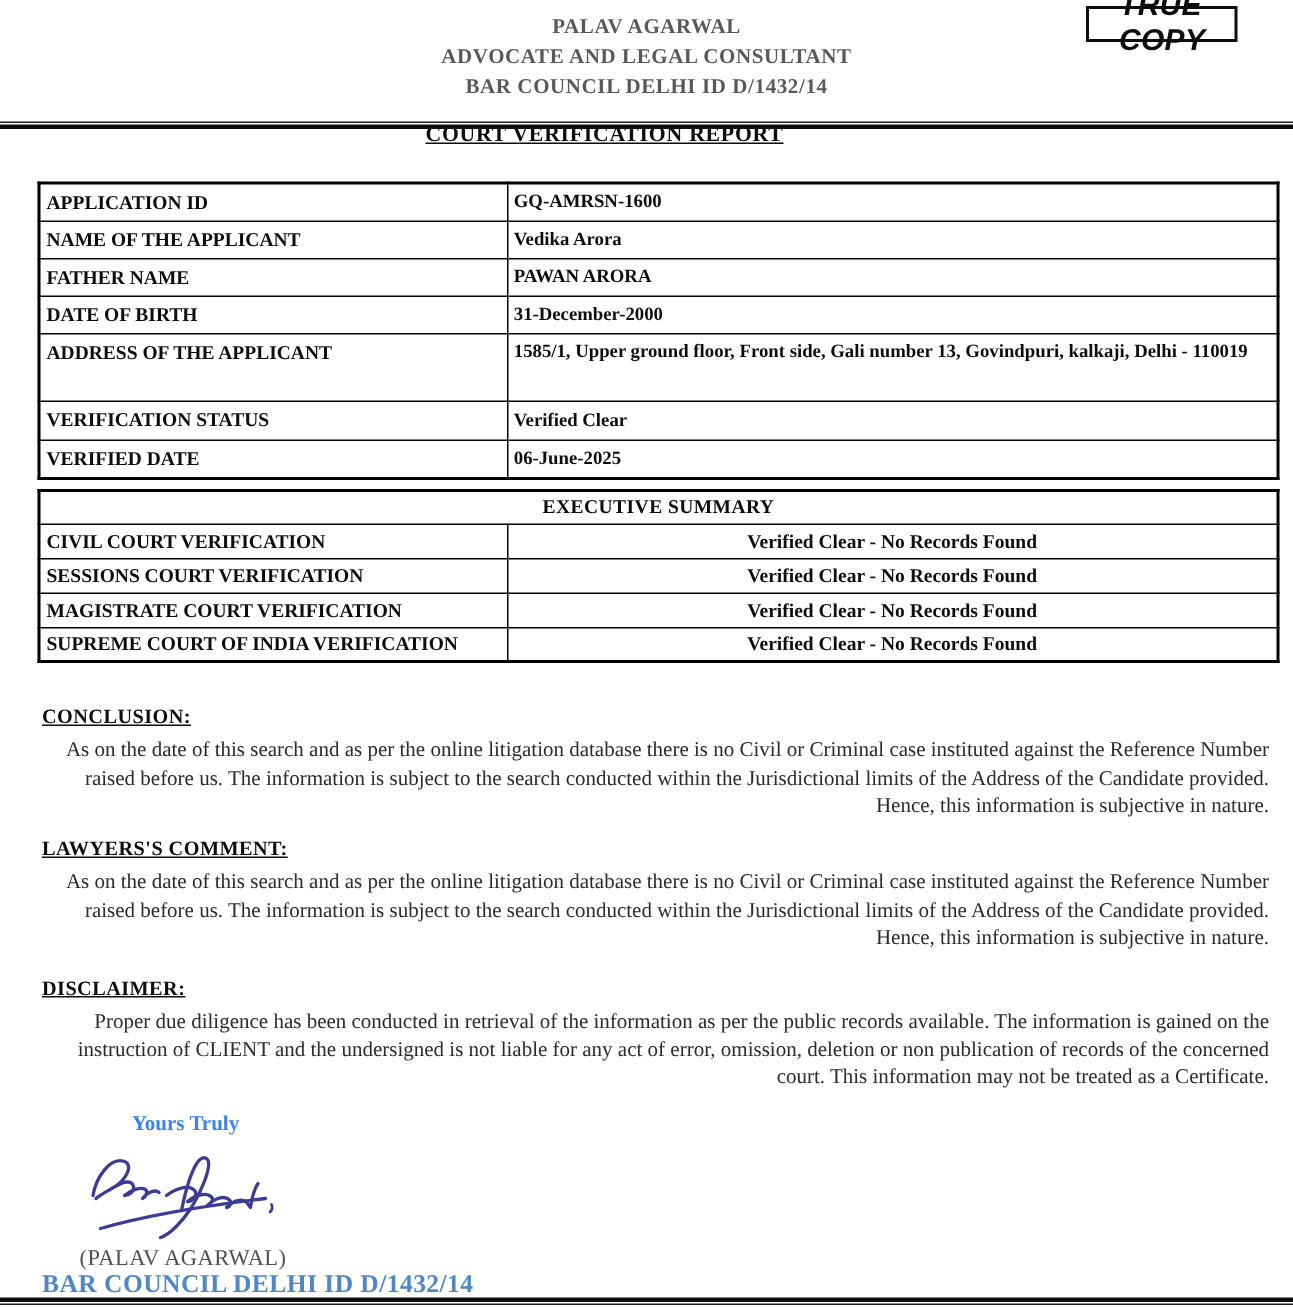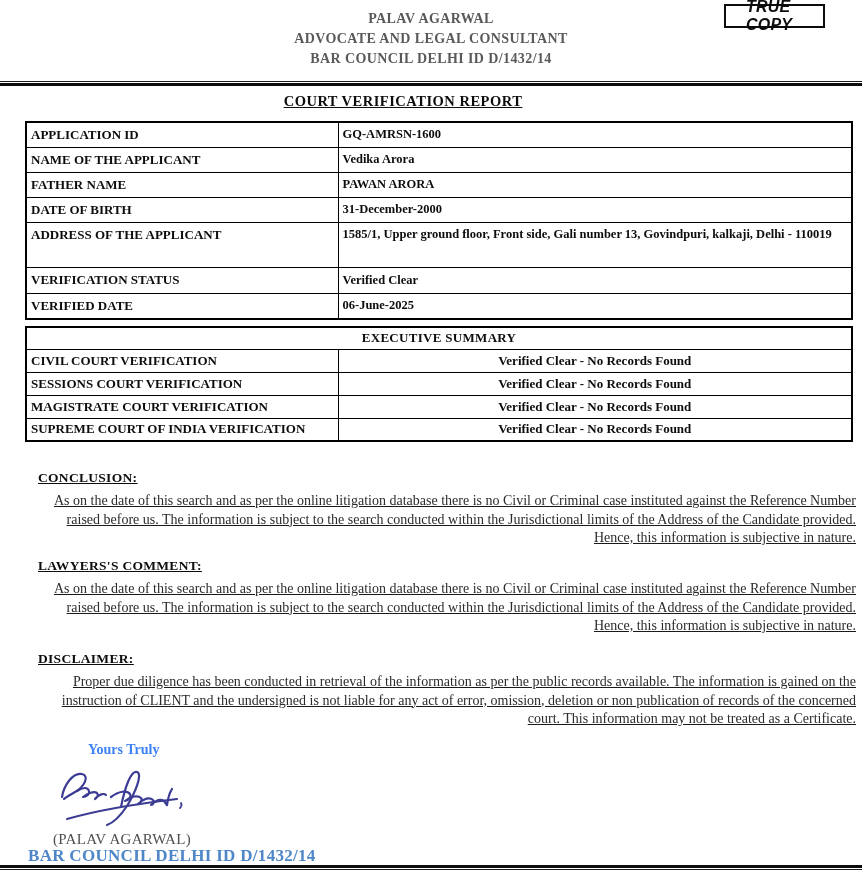--- a/index.html
+++ b/index.html
@@ -26,21 +26,21 @@
   }
 
   .stamp {
     position: absolute;
     top: 4px; left: 724px;
     width: 101px; height: 24px;
     border: 2px solid #0d0d0d;
     display: flex; align-items: center; justify-content: center;
     font-family: "Liberation Sans", "DejaVu Sans", sans-serif;
     font-weight: bold; font-style: italic;
-    font-size: 16px; letter-spacing: 0.2px;
+    font-size: 20px; letter-spacing: 0.2px;
     color: #0d0d0d;
     background: #fff;
     padding-left: 20px;
   }
 
   .rule-top {
     position: absolute;
     top: 81px; left: 0; width: 862px; height: 5px;
     border-top: 1px solid #1a1a1a;
     border-bottom: 3px solid #0d0d0d;
@@ -48,21 +48,21 @@
   .rule-bottom {
     position: absolute;
     top: 865px; left: 0; width: 862px; height: 5px;
     border-top: 3px solid #0d0d0d;
     border-bottom: 1px solid #1a1a1a;
   }
 
   
   .report-title {
     position: absolute;
-    top: 93px; left: 25px; width: 756px;
+    top: 82px; left: 25px; width: 756px;
     text-align: center;
     font-weight: bold;
     font-size: 14.5px;
     letter-spacing: 0.5px;
     text-decoration: underline;
     color: #0d0d0d;
   }
 
   
   table { border-collapse: collapse; table-layout: fixed; }
@@ -94,21 +94,21 @@
   .summary-table th.summary-title {
     height: 22px; text-align: center;
     font-size: 13px; letter-spacing: 0.3px;
   }
   .summary-table tr.summary-row { height: 23px; }
   .summary-table td.sum-val { text-align: center; }
 
   
   .section {
     position: absolute;
-    left: 38px; width: 818px; text-decoration: underline;
+    left: 28px; width: 818px;
   }
   .section-heading {
     font-weight: bold;
     font-size: 13.5px;
     letter-spacing: 0.3px;
     text-decoration: underline;
     color: #0d0d0d;
     margin-bottom: 6px;
   }
   .section-body {

